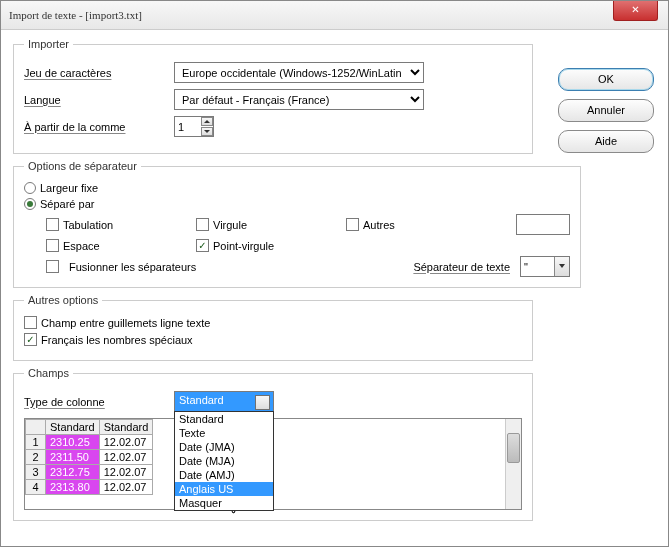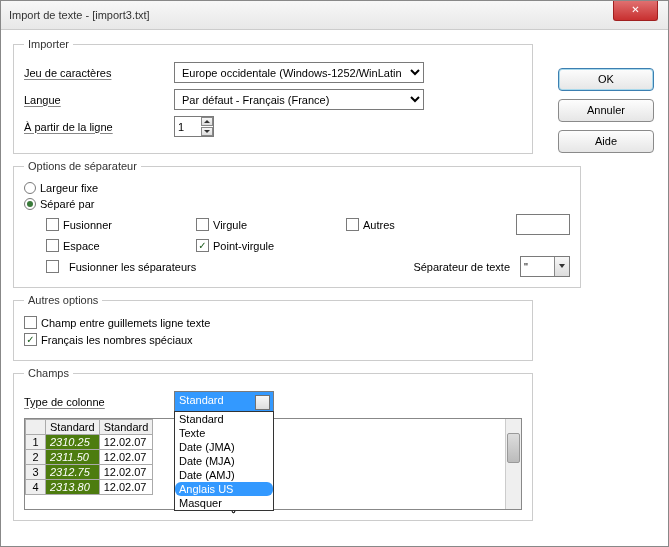--- a/index.html
+++ b/index.html
@@ -1,56 +1,56 @@
 <!DOCTYPE html>
 <html><head>
 <meta charset="utf-8">
 <style>
 * { box-sizing: border-box; font-family: "Segoe UI", Tahoma, sans-serif; font-size: 11px; }
 body { margin: 0; padding: 0; background: #fff; }
 .window { width: 669px; height: 547px; background: #fff; border: 1px solid #888; position: relative; overflow: hidden; }
 .titlebar { height: 29px; background: linear-gradient(#f7f7f7,#e8e8e8); display: flex; align-items: center; padding-left: 8px; border-bottom: 1px solid #ccc; }
-.title-text { color: #333; }
+.title-text { color: #333; font-family: Liberation Serif, serif; }
 .close-btn { position: absolute; top: 0; right: 10px; width: 45px; height: 20px; background: linear-gradient(#e07070,#c83030); color: #fff; text-align: center; line-height: 18px; border: 1px solid #a02020; border-top: none; border-radius: 0 0 3px 3px; font-size: 10px; }
 .body { padding: 8px 12px 12px 12px; position: relative; }
 fieldset { border: 1px solid #ccc; margin: 0 0 6px 0; padding: 6px 10px 10px 10px; }
 legend { color: #333; padding: 0 4px; }
 .row { display: flex; align-items: center; margin: 6px 0; }
 .lbl { width: 150px; text-decoration: underline; text-decoration-color: #888; text-underline-offset: 2px; }
 select,input[type=text] { height: 21px; border: 1px solid #7a7a7a; padding: 1px 3px; background: #fff; }
 .sel-wide { width: 250px; }
 .right-btns { position: absolute; top: 38px; right: 14px; width: 96px; display: flex; flex-direction: column; gap: 8px; }
-.btn { height: 23px; border: 1px solid #8a8a8a; background: linear-gradient(#fdfdfd,#e6e6e6); border-radius: 4px; text-align: center; line-height: 21px; cursor: pointer; }
+.btn { height: 23px; border: 1px solid #8a8a8a; background: linear-gradient(#fdfdfd,#e6e6e6); border-radius: 10px; text-align: center; line-height: 21px; cursor: pointer; }
 .btn.default { border: 1px solid #3c7fb1; box-shadow: 0 0 0 1px #a8d8eb inset; }
 .u { }
 .radio-row,.chk-row { display: flex; align-items: center; gap: 4px; margin: 4px 0; }
 .sep-grid { margin-left: 22px; }
 .sep-row { display: flex; gap: 10px; margin: 4px 0; }
 .sep-cell { display: flex; align-items: center; gap: 4px; width: 140px; }
 .sep-cell.wide { width: 160px; }
 .sep-text-row { display:flex; align-items:center; gap:10px; margin:4px 0 0 22px; }
 .sep-text-row .spacer { flex:1; }
-.sep-text-lbl { text-decoration-color:#888; text-underline-offset:2px; }
+.sep-text-lbl { text-decoration: underline; text-decoration-color:#888; text-underline-offset:2px; }
 .left-col { width: 520px; }
 .dropdown { position: relative; display:inline-block; }
 .dropdown-display { width: 100px; height: 21px; border:1px solid #7a7a7a; background:#3399ff; color:#fff; padding:2px 18px 2px 4px; position:relative; }
 .dropdown-display::after { content:""; position:absolute; right:3px; top:3px; width:13px; height:13px; background:linear-gradient(#f7f7f7,#ddd); border:1px solid #707070; }
 .dropdown-display .arrow { position:absolute; right:6px; top:8px; width:0;height:0;border-left:4px solid transparent;border-right:4px solid transparent;border-top:4px solid #333; }
 .dropdown-list { position:absolute; top:20px; left:0; width:100px; background:#fff; border:1px solid #333; z-index:10; }
 .dropdown-list div { padding:1px 4px; color:#000; }
-.dropdown-list div.hl { background:#3399ff; color:#fff;border-radius:6px; }
+.dropdown-list div.hl { background:#3399ff; color:#fff; }
 .cursor { position:absolute; left:52px; top:105px; width:0;height:0; }
 .cursor svg { position:absolute; }
 .table-wrap { border:1px solid #888; height:92px; position:relative; margin-top:6px; display:flex; }
 .table-inner { flex:1; overflow:hidden; }
 .grid { border-collapse:collapse; }
 .grid th,.grid td { border:1px solid #aaa; padding:1px 4px; font-size:11px; text-align:left; background:#fff; }
 .grid th { background:#efefef; font-weight:normal; }
 .grid .rownum { background:#efefef; text-align:center; width:20px; }
-.grid .dark { background:#4d7c0f; color:#fff;font-style:italic; }
+.grid .dark { background:#d946ef; color:#fff; }
 .scrollbar-v { width:16px; background:#efefef; border-left:1px solid #ccc; position:relative; }
 .scrollbar-v .thumb { position:absolute; top:14px; left:1px; right:1px; height:30px; background:linear-gradient(#ddd,#bbb); border:1px solid #999; border-radius:2px; }
 .chk { width:13px; height:13px; border:1px solid #7a7a7a; background:#fff; display:inline-flex; align-items:center; justify-content:center; }
 .chk.checked::after { content:"✓"; font-size:10px; color:#1a5a1a; line-height:10px; }
 .radio { width:12px; height:12px; border:1px solid #7a7a7a; border-radius:50%; background:#fff; display:inline-flex; align-items:center; justify-content:center; }
 .radio.checked::after { content:""; width:6px; height:6px; background:#3a7a3a; border-radius:50%; display:block; }
 .small-input { width:54px; }
 .combo { position:relative; display:inline-block; }
 .combo input { width:34px; padding-right:2px; }
 .combo .cbtn { position:absolute; right:1px; top:1px; width:15px; height:19px; background:linear-gradient(#f7f7f7,#ddd); border-left:1px solid #888; }
@@ -83,21 +83,21 @@
         <legend>Importer</legend>
         <div class="row">
           <span class="lbl">Jeu de caractères</span>
           <select class="sel-wide"><option>Europe occidentale (Windows-1252/WinLatin 1)</option></select>
         </div>
         <div class="row">
           <span class="lbl">Langue</span>
           <select class="sel-wide"><option>Par défaut - Français (France)</option></select>
         </div>
         <div class="row">
-          <span class="lbl">À partir de la ligne</span>
+          <span class="lbl">À partir de la comme</span>
           <span class="spinner">
             <input type="text" value="1" style="">
             <span class="sp up"></span>
             <span class="sp dn"></span>
           </span>
         </div>
       </fieldset>
 
       <fieldset>
         <legend>Options de séparateur</legend>
@@ -106,21 +106,21 @@
           <span class="u">Largeur fixe</span>
         </div>
         <div class="radio-row">
           <span class="radio checked"></span>
           <span class="u">Séparé par</span>
         </div>
         <div class="sep-grid">
           <div class="sep-row">
             <div class="sep-cell">
                 <span class="chk"></span>
-                <span class="u">Fusionner</span>
+                <span class="u">Tabulation</span>
               </div>
             <div class="sep-cell">
                 <span class="chk"></span>
                 <span class="u">Virgule</span>
               </div>
             <div class="sep-cell wide">
                 <span class="chk"></span>
                 <span class="u">Autres</span>
               </div>
             <input type="text" class="small-input" style="">

